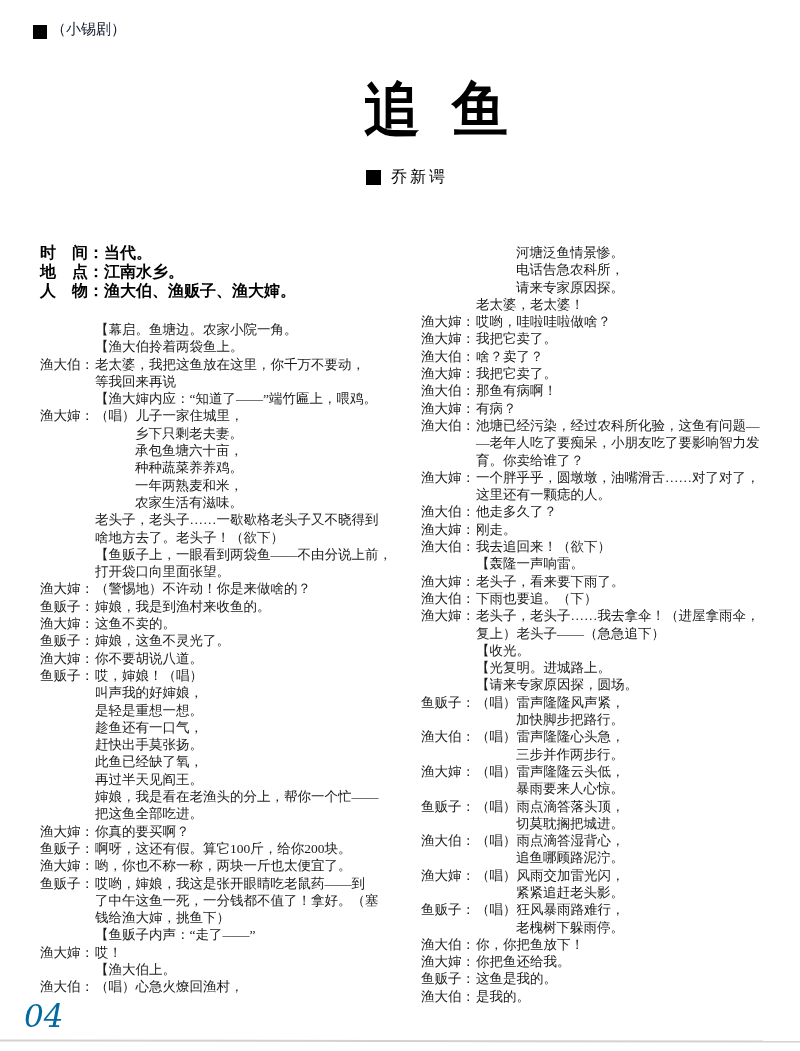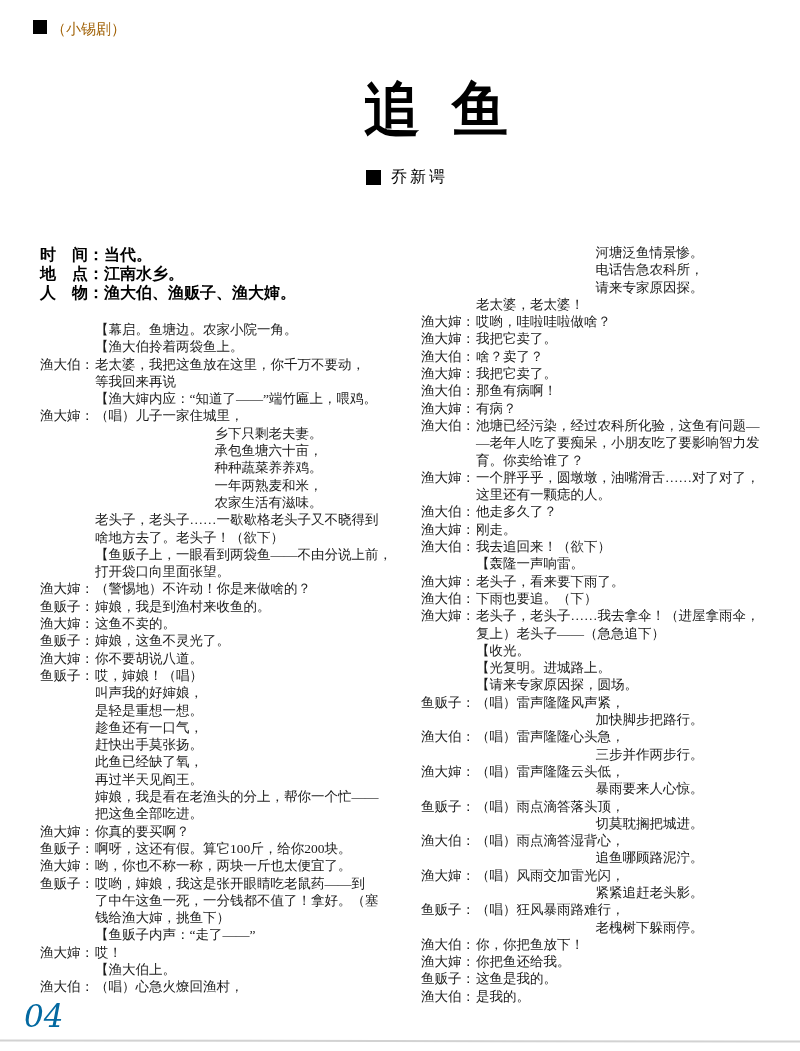--- a/index.html
+++ b/index.html
@@ -3,44 +3,44 @@
 <meta charset="utf-8">
 <style>
   html,body{margin:0;padding:0;}
   body{
     width:800px;height:1051px;background:#ffffff;position:relative;
     font-family:"Liberation Serif","DejaVu Serif",serif;color:#111;
     overflow:hidden;
   }
   .sq{display:inline-block;background:#000;}
   
-  .genre-tag{position:absolute;left:33px;top:20px;display:flex;align-items:flex-start;
-    font-family:"Liberation Sans","DejaVu Sans",sans-serif;font-size:15px;color:#a16207;}
+  .genre-tag{position:absolute;left:33px;top:20px;display:flex;align-items:flex-end;
+    font-family:"Liberation Sans","DejaVu Sans",sans-serif;font-size:15px;color:#0f172a;}
   .genre-tag .sq{width:14px;height:14px;margin-right:4px;}
   
   .play-title{position:absolute;left:364px;top:70px;
     font-family:"DejaVu Serif","Liberation Serif",serif;
     font-size:56px;font-weight:900;letter-spacing:32px;color:#000;
     transform:scaleY(1.08);transform-origin:top left;white-space:nowrap;}
   
   .author-line{position:absolute;left:366px;top:167px;display:flex;align-items:center;
     font-size:16px;letter-spacing:3px;color:#000;font-family:Liberation Serif, serif;}
   .author-line .sq{width:15px;height:15px;margin-right:10px;}
   
   .meta-block{position:absolute;left:40px;top:245px;
-    font-family:Liberation Serif, serif;
+    font-family:Liberation Mono, monospace;
     font-weight:bold;font-size:16px;line-height:19px;color:#000;white-space:nowrap;}
   
   .col{position:absolute;font-size:13.5px;line-height:17.3px;color:#1a1a1a;}
   .col-left{left:40px;top:321px;width:362px;}
   .col-right{left:421px;top:244px;width:362px;}
   .line{white-space:nowrap;}
   .line .speaker{display:inline-block;width:55px;}
   .ind1{padding-left:55px;}
-  .ind2{padding-left:95px;text-align:center;}
+  .ind2{padding-left:95px;}
   
   .page-number{position:absolute;left:24px;top:998px;
     font-family:"DejaVu Serif","Liberation Serif",serif;
     font-style:italic;font-size:31px;color:#0369a1;}
   
   .scan-edge{position:absolute;left:0;top:1040px;width:800px;height:2px;
     background:#d2d2d2;transform:rotate(0.08deg);}
 </style>
 </head>
 <body>

